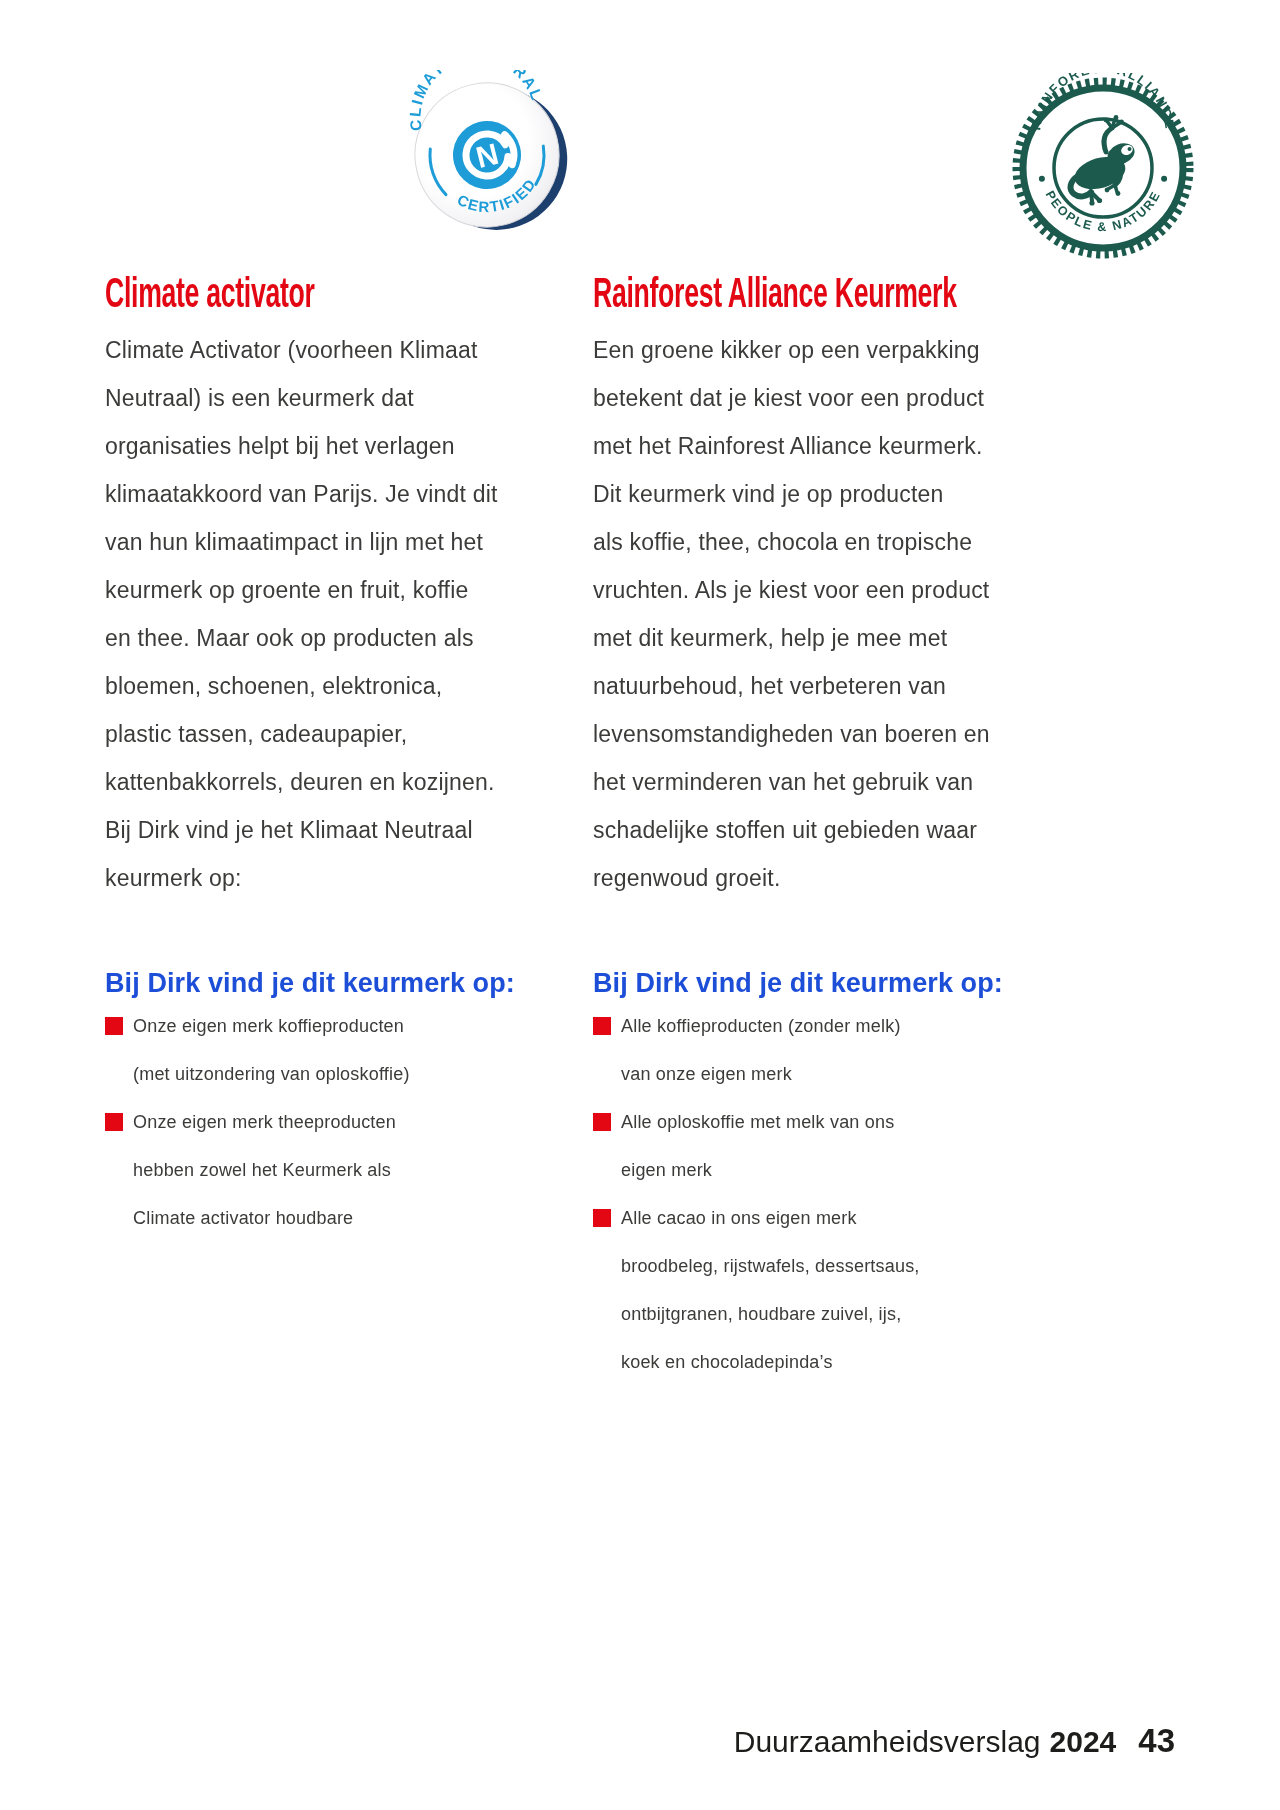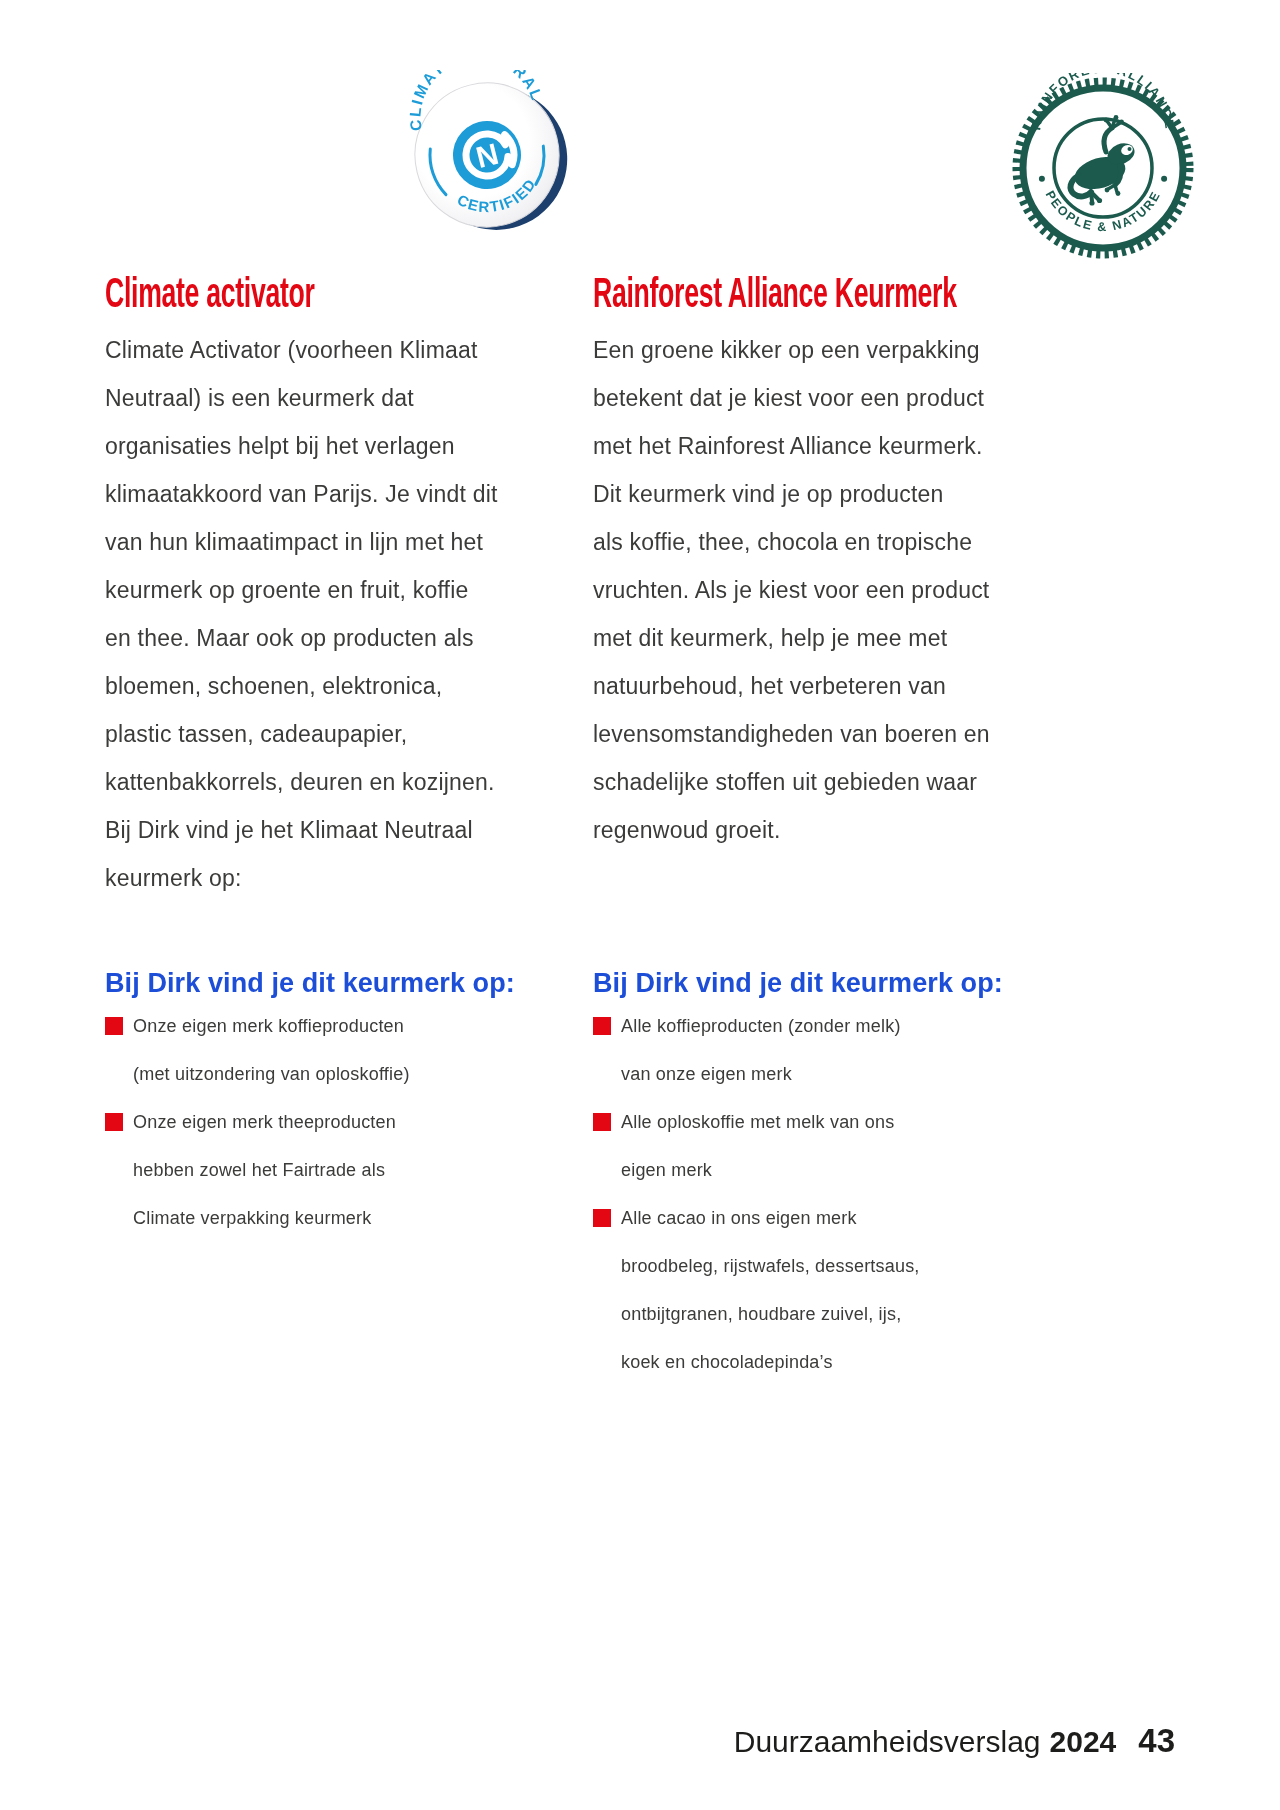--- a/index.html
+++ b/index.html
@@ -132,38 +132,39 @@
   <div id="right-para" class="para">
     <div class="pline">Een groene kikker op een verpakking</div>
     <div class="pline">betekent dat je kiest voor een product</div>
     <div class="pline">met het Rainforest Alliance keurmerk.</div>
     <div class="pline">Dit keurmerk vind je op producten</div>
     <div class="pline">als koffie, thee, chocola en tropische</div>
     <div class="pline">vruchten. Als je kiest voor een product</div>
     <div class="pline">met dit keurmerk, help je mee met</div>
     <div class="pline">natuurbehoud, het verbeteren van</div>
     <div class="pline">levensomstandigheden van boeren en</div>
+    <div class="pline">het verminderen van het gebruik van</div>
     <div class="pline">schadelijke stoffen uit gebieden waar</div>
     <div class="pline">regenwoud groeit.</div>
   </div>
 
   <div id="left-sub" class="subheading">Bij Dirk vind je dit keurmerk op:</div>
   <div id="right-sub" class="subheading">Bij Dirk vind je dit keurmerk op:</div>
 
   <div id="left-bullets" class="bullets">
     <div class="bullet">
       <span class="sq"></span>
       <div class="bl">Onze eigen merk koffieproducten</div>
       <div class="bl">(met uitzondering van oploskoffie)</div>
     </div>
     <div class="bullet">
       <span class="sq"></span>
       <div class="bl">Onze eigen merk theeproducten</div>
-      <div class="bl">hebben zowel het Fairtrade als</div>
-      <div class="bl">Climate verpakking keurmerk</div>
+      <div class="bl">hebben zowel het Keurmerk als</div>
+      <div class="bl">Climate activator houdbare</div>
     </div>
   </div>
 
   <div id="right-bullets" class="bullets">
     <div class="bullet">
       <span class="sq"></span>
       <div class="bl">Alle koffieproducten (zonder melk)</div>
       <div class="bl">van onze eigen merk</div>
     </div>
     <div class="bullet">

